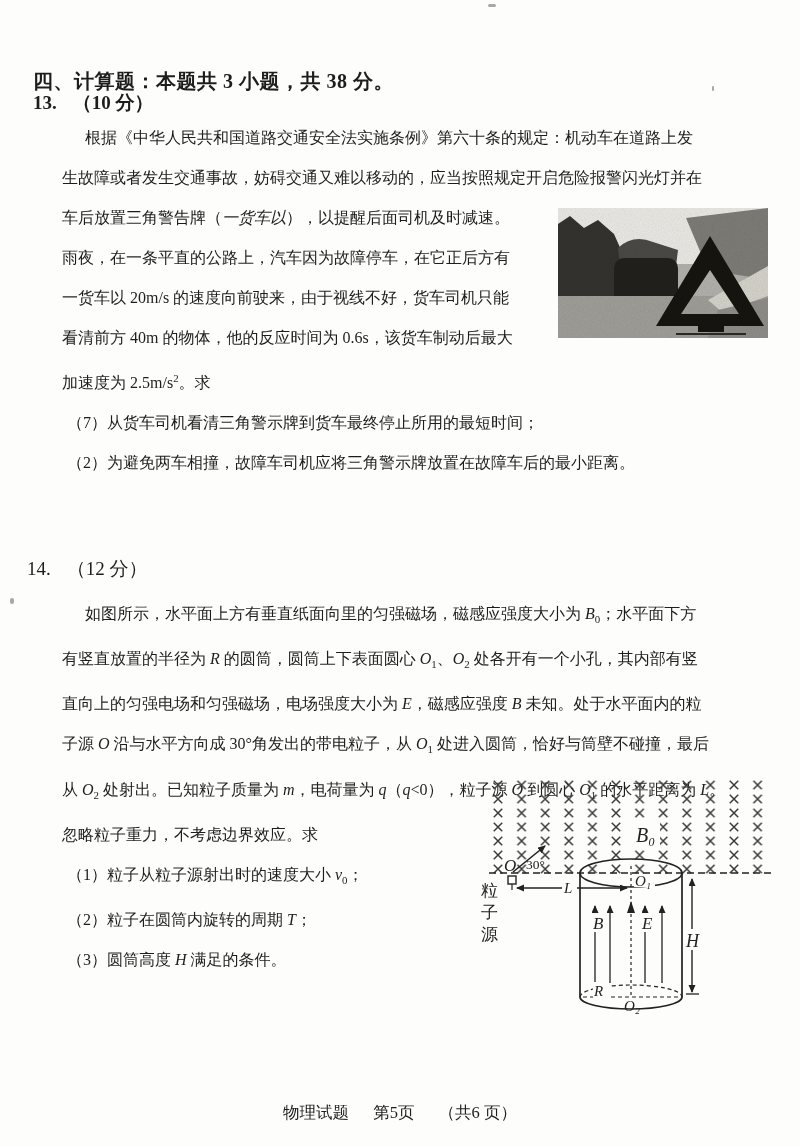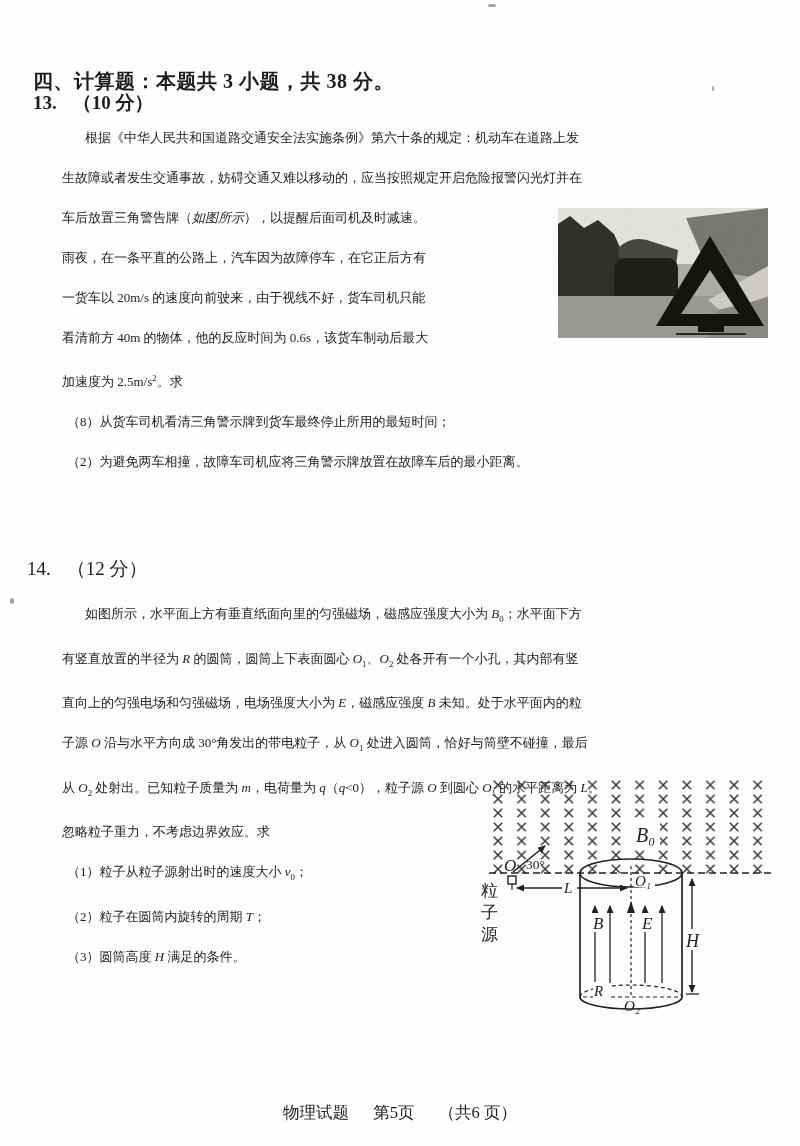--- a/index.html
+++ b/index.html
@@ -5,21 +5,21 @@
   html,body{margin:0;padding:0;}
   body{
     width:800px;height:1146px;position:relative;overflow:hidden;
     background:#fdfdfc;color:#1d1d1b;
     font-family:"Liberation Serif","DejaVu Serif",serif;
   }
   .abs{position:absolute;}
   .heading{left:33px;top:42px;font-size:20px;font-weight:bold;letter-spacing:0.5px;margin-top:26px;}
   .probnum{font-size:19px;}
   .probnum .score{margin-left:16px;}
-  .para{left:62px;width:714px;font-size:13px;line-height:40px;}
+  .para{left:62px;width:714px;font-size:16px;line-height:40px;}
   .para .indent{text-indent:23px;}
   .para .subq{padding-left:5px;}
   sub{font-size:0.68em;}
   sup{font-size:0.68em;}
   i{font-family:"Liberation Serif","DejaVu Serif",serif;}
   .footer{left:0;top:1102px;width:800px;text-align:center;font-size:16.5px;}
   .footer span{margin:12px 10px;}
   .speck{position:absolute;background:#a8a8a4;border-radius:2px;}
   svg text{font-family:"Liberation Serif","DejaVu Serif",serif;fill:#222220;}
 </style>
@@ -34,26 +34,26 @@
 
   <div class="abs heading">四、计算题：本题共 3 小题，共 38 分。</div>
 
   <div class="abs probnum" style="left:33px;top:90px;font-weight:bold;">
     <span>13.</span><span class="score">（10 分）</span>
   </div>
 
   <div class="abs para" style="top:118px;">
     <div class="indent">根据《中华人民共和国道路交通安全法实施条例》第六十条的规定：机动车在道路上发</div>
     <div>生故障或者发生交通事故，妨碍交通又难以移动的，应当按照规定开启危险报警闪光灯并在</div>
-    <div>车后放置三角警告牌（<i>如图所示</i>），以提醒后面司机及时减速。</div>
+    <div>车后放置三角警告牌（<i>一货车以</i>），以提醒后面司机及时减速。</div>
     <div>雨夜，在一条平直的公路上，汽车因为故障停车，在它正后方有</div>
     <div>一货车以 20m/s 的速度向前驶来，由于视线不好，货车司机只能</div>
     <div>看清前方 40m 的物体，他的反应时间为 0.6s，该货车制动后最大</div>
     <div>加速度为 2.5m/s<sup>2</sup>。求</div>
-    <div class="subq">（8）从货车司机看清三角警示牌到货车最终停止所用的最短时间；</div>
+    <div class="subq">（7）从货车司机看清三角警示牌到货车最终停止所用的最短时间；</div>
     <div class="subq">（2）为避免两车相撞，故障车司机应将三角警示牌放置在故障车后的最小距离。</div>
   </div>
 
   <svg class="abs" style="left:558px;top:208px;" width="210" height="130" viewBox="0 0 210 130">
     <defs>
       <filter id="grain" x="0" y="0" width="100%" height="100%">
         <feTurbulence type="fractalNoise" baseFrequency="0.9" numOctaves="3" stitchTiles="stitch"></feTurbulence>
         <feColorMatrix type="saturate" values="0"></feColorMatrix>
       </filter>
     </defs>

